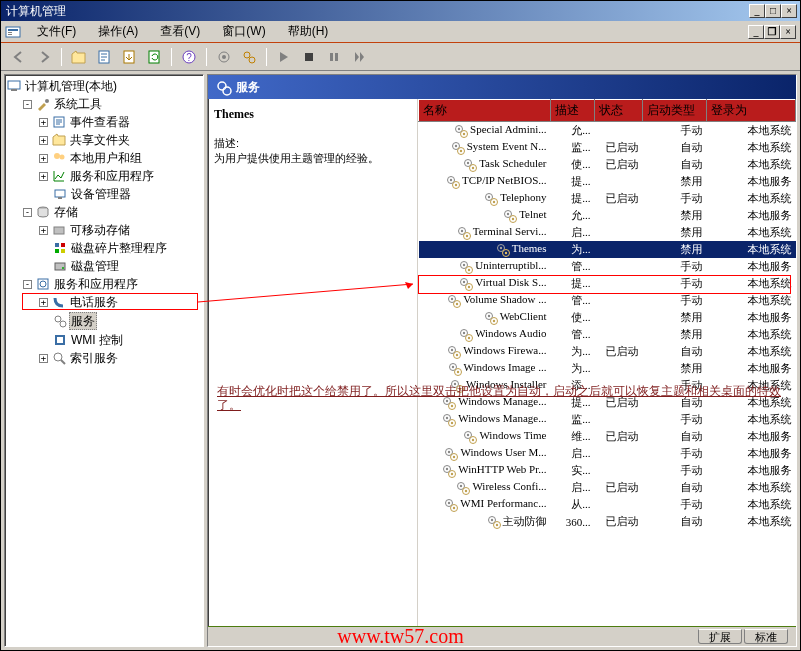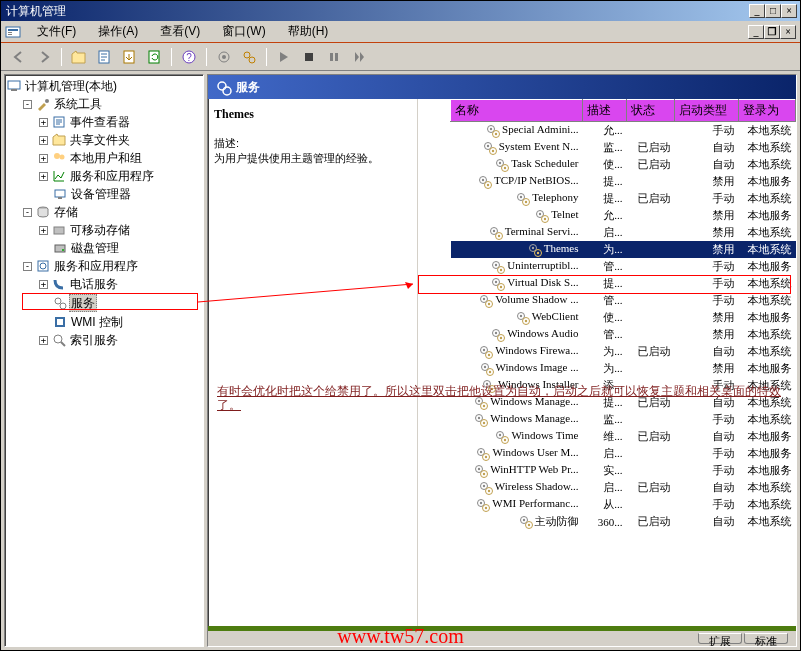--- a/index.html
+++ b/index.html
@@ -22,35 +22,35 @@
 .tree-row { display: flex; align-items: center; gap: 2px; cursor: pointer; padding: 1px 0; }
 .exp { width: 9px; height: 9px; border: 1px solid #808080; display: inline-flex; align-items: center; justify-content: center; font-size: 9px; line-height: 7px; color: #000; font-family: monospace; margin-right: 2px; flex-shrink: 0; }
 .spacer { display: inline-block; width: 12px; flex-shrink: 0; }
 .ticon { width: 14px; height: 14px; display: inline-block; flex-shrink: 0; }
 .tree-label { padding: 0 2px; }
 .tree-label.sel { background: #d4d0c8; border: 1px dotted #808080; padding: 0 1px; }
 .tree-kids { padding-left: 16px; }
 .right-pane { flex: 1; display: flex; flex-direction: column; border: 1px solid #808080; border-right-color: #fff; border-bottom-color: #fff; box-shadow: inset 1px 1px 0 #404040; background: #fff; overflow: hidden; }
 .pane-header { background: linear-gradient(to right, #4169c8, #0a246a); color: #fff; padding: 4px 8px; display: flex; align-items: center; gap: 6px; height: 24px; }
 .pane-header-txt { font-weight: bold; }
-.svc-body { flex: 1; display: flex; overflow: hidden; gap: 32px; }
+.svc-body { flex: 1; display: flex; overflow: hidden; }
 .svc-left { width: 210px; padding: 8px 6px; border-right: 1px solid #d4d0c8; font-size: 11px; }
 .svc-h { font-weight: bold; margin-bottom: 14px; font-size: 12px; font-family: Tahoma; }
 .svc-right { flex: 1; overflow: auto; position: relative; }
 .svc-table { width: 100%; border-collapse: collapse; font-size: 11px; table-layout: fixed; font-family: "SimSun", Tahoma; }
-.svc-table th { background: #d946ef; border: 1px solid #fff; border-right-color: #808080; border-bottom-color: #808080; text-align: left; padding: 2px 4px; font-weight: normal; position: sticky; top: 0; cursor: pointer; font-size: 12px; }
+.svc-table th { background: #b91c1c; border: 1px solid #fff; border-right-color: #808080; border-bottom-color: #808080; text-align: left; padding: 2px 4px; font-weight: normal; position: sticky; top: 0; cursor: pointer; font-size: 12px; }
 .svc-table td { padding: 1px 4px; white-space: nowrap; overflow: hidden; text-overflow: ellipsis; }
 .svc-row { cursor: pointer; text-align: right; }
 .svc-row.sel td { background: #0a246a; color: #fff; }
 .svc-row.sel .gicon { filter: brightness(1.2); }
 .red-box { position: absolute; border: 1px solid #f00; pointer-events: none; }
 .gicon { width: 14px; height: 14px; display: inline-block; vertical-align: middle; margin-right: 2px; }
 .arrow-line { position: absolute; pointer-events: none; }
 .note-txt { position: absolute; color: #7f1d1d; font-size: 12px; line-height: 14px; pointer-events: none; text-decoration: underline; }
-.tab-strip { display: flex; padding: 2px 8px; gap: 2px; justify-content: flex-end; height: 20px; border-top: 5px solid #4d7c0f; background: #d4d0c8; }
+.tab-strip { display: flex; padding: 2px 8px; gap: 2px; justify-content: flex-end; height: 20px; border-top: 1px solid #4d7c0f; background: #d4d0c8; }
 .tab { padding: 0 10px; border: 1px solid #808080; border-top: 1px solid #fff; background: #d4d0c8; font-size: 11px; cursor: pointer; border-radius: 0 0 3px 3px; }
 .watermark { position: absolute; bottom: 3px; left: 50%; transform: translateX(-50%); color: #f00; font-size: 20px; font-family: Tahoma; }
 svg { display: block; }
 </style>
 </head>
 <body>
 
 <div class="window">
 
   <div class="title-bar">
@@ -248,20 +248,32 @@
             </div>
           <div class="tree-kids">
             <div class="tree-row">
                 <span class="exp">+</span>
                 <span class="ticon">
                   <svg width="14" height="14">
                     <rect x="2" y="4" width="10" height="7" fill="#c0c0c0" stroke="#808080"></rect>
                   </svg>
                 </span>
                 <span class="tree-label">可移动存储</span>
+              </div>
+            <div class="tree-row">
+                <span class="spacer"></span>
+                <span class="ticon">
+                  <svg width="14" height="14">
+                    <rect x="2" y="2" width="4" height="4" fill="#3a6ea5"></rect>
+                    <rect x="8" y="2" width="4" height="4" fill="#c00"></rect>
+                    <rect x="2" y="8" width="4" height="4" fill="#0a0"></rect>
+                    <rect x="8" y="8" width="4" height="4" fill="#cc0"></rect>
+                  </svg>
+                </span>
+                <span class="tree-label">磁盘碎片整理程序</span>
               </div>
             <div class="tree-row">
                 <span class="spacer"></span>
                 <span class="ticon">
                   <svg width="14" height="14">
                     <rect x="2" y="4" width="10" height="7" fill="#c0c0c0" stroke="#606060"></rect>
                     <circle cx="10" cy="9" r="1" fill="#0a0"></circle>
                   </svg>
                 </span>
                 <span class="tree-label">磁盘管理</span>
@@ -608,21 +620,21 @@
                   <td></td>
                   <td>手动</td>
                   <td>本地服务</td>
                 </tr>
                 <tr class="svc-row">
                   <td><span class="gicon"><svg width="14" height="14">
                         <circle cx="5" cy="5" r="3.5" fill="none" stroke="#888"></circle>
                         <circle cx="5" cy="5" r="1.2" fill="#888"></circle>
                         <circle cx="10" cy="10" r="3.5" fill="none" stroke="#c0a050"></circle>
                         <circle cx="10" cy="10" r="1.2" fill="#c0a050"></circle>
-                      </svg></span><span>Wireless Shadow...</span></td>
+                      </svg></span><span>Wireless Confi...</span></td>
                   <td>启...</td>
                   <td>已启动</td>
                   <td>自动</td>
                   <td>本地系统</td>
                 </tr>
                 <tr class="svc-row">
                   <td><span class="gicon"><svg width="14" height="14">
                         <circle cx="5" cy="5" r="3.5" fill="none" stroke="#888"></circle>
                         <circle cx="5" cy="5" r="1.2" fill="#888"></circle>
                         <circle cx="10" cy="10" r="3.5" fill="none" stroke="#c0a050"></circle>

